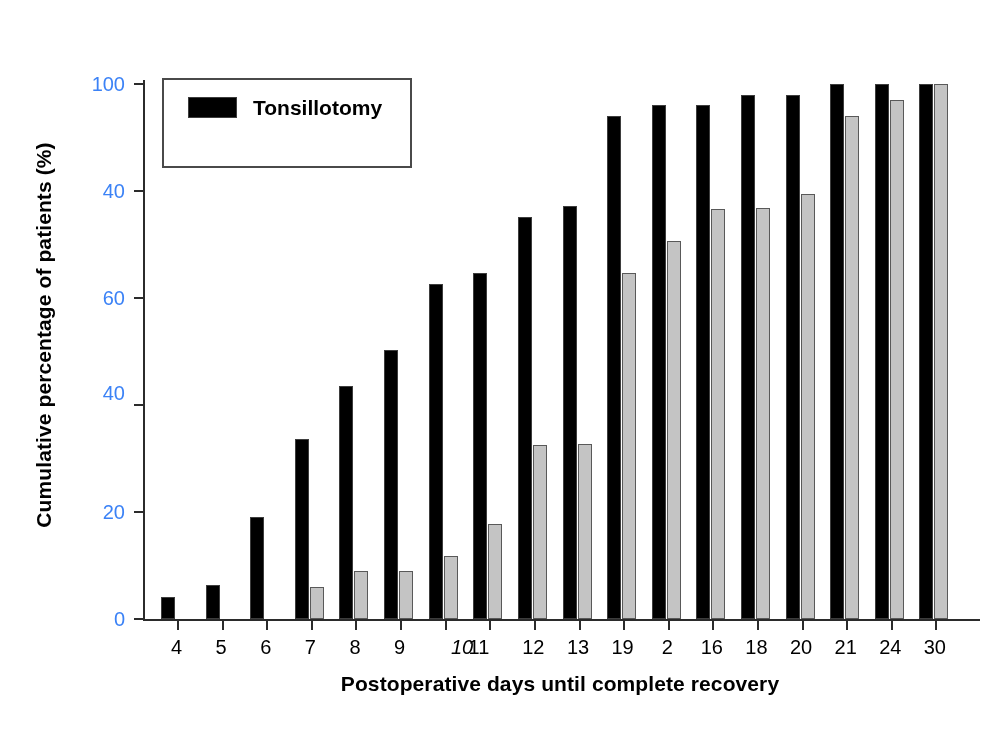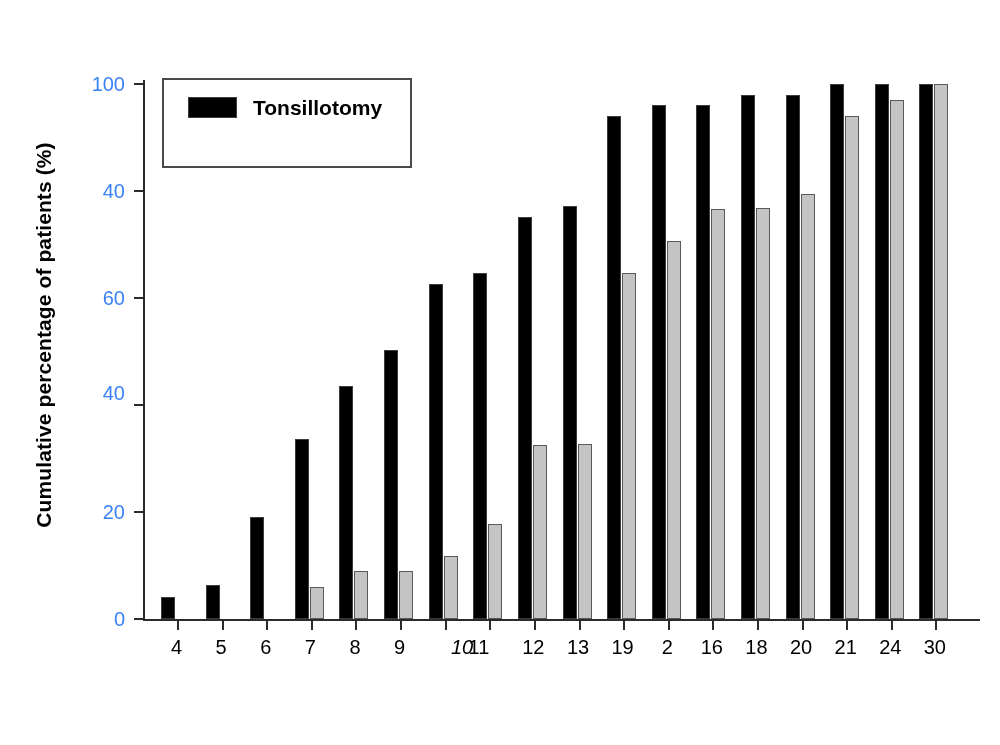--- a/index.html
+++ b/index.html
@@ -276,14 +276,15 @@
       </div>
   </div>
 
   <div id="legend">
     <div class="legend-row">
       <span class="legend-swatch series-0"></span>
       <span class="legend-text">Tonsillotomy</span>
     </div>
   </div>
 
+  <div id="xlabel">Postoperative days until complete recovery</div>
 
 </div>
 
 </body></html>

